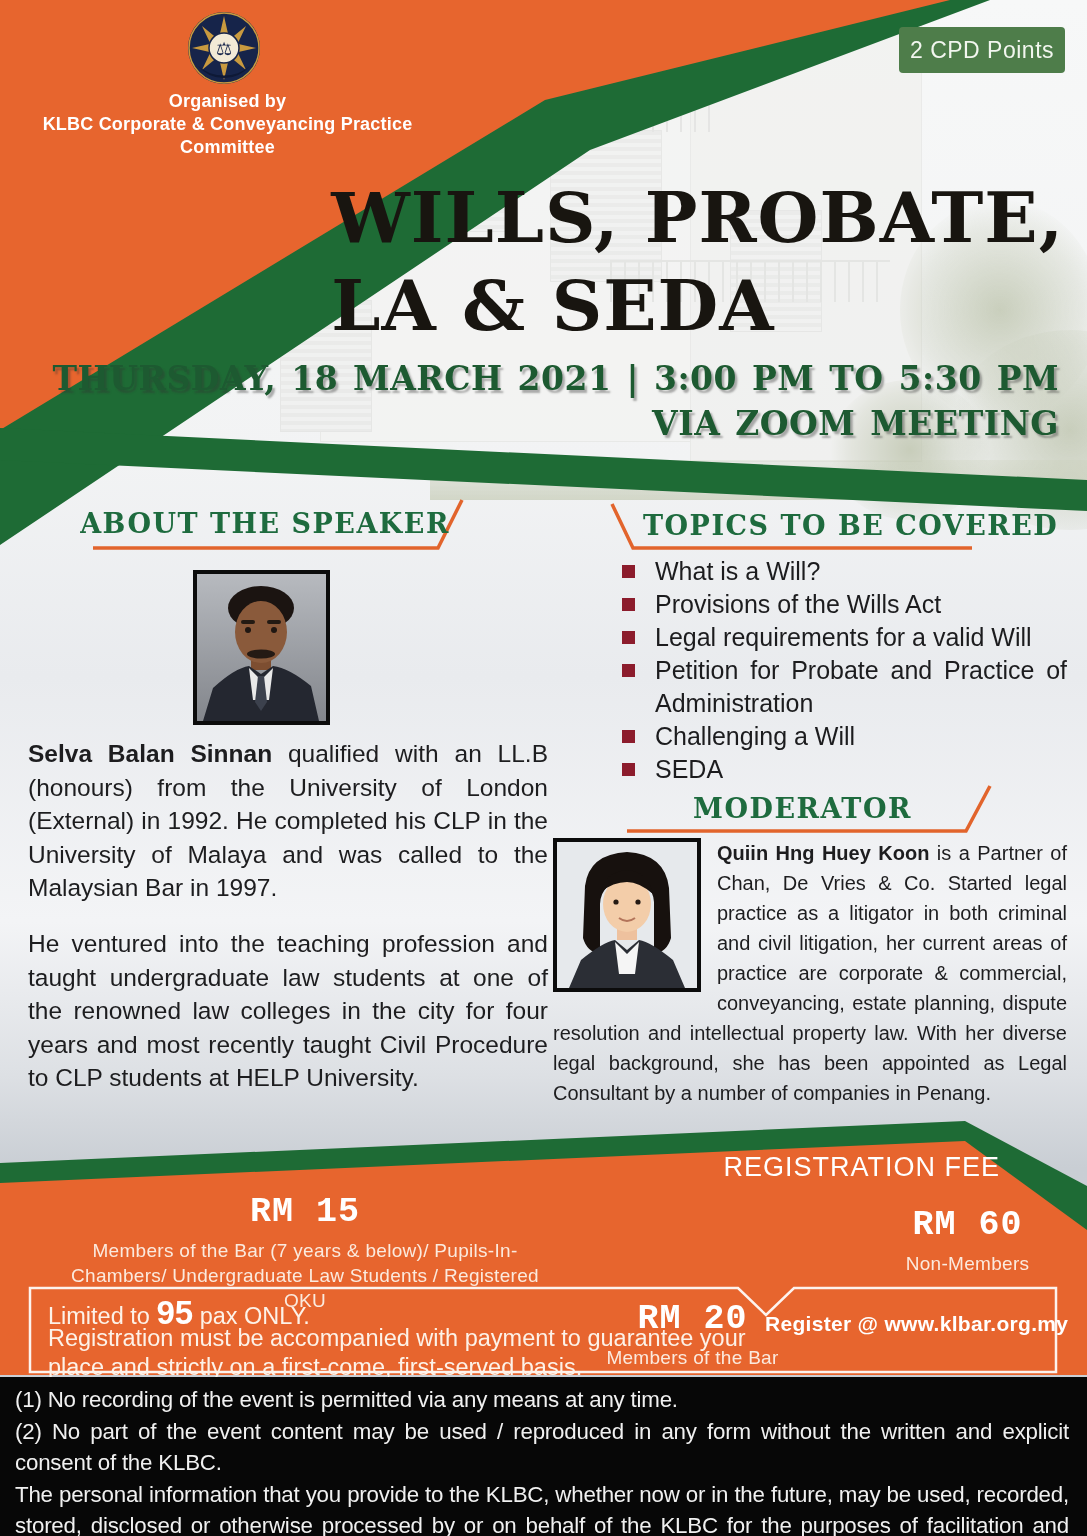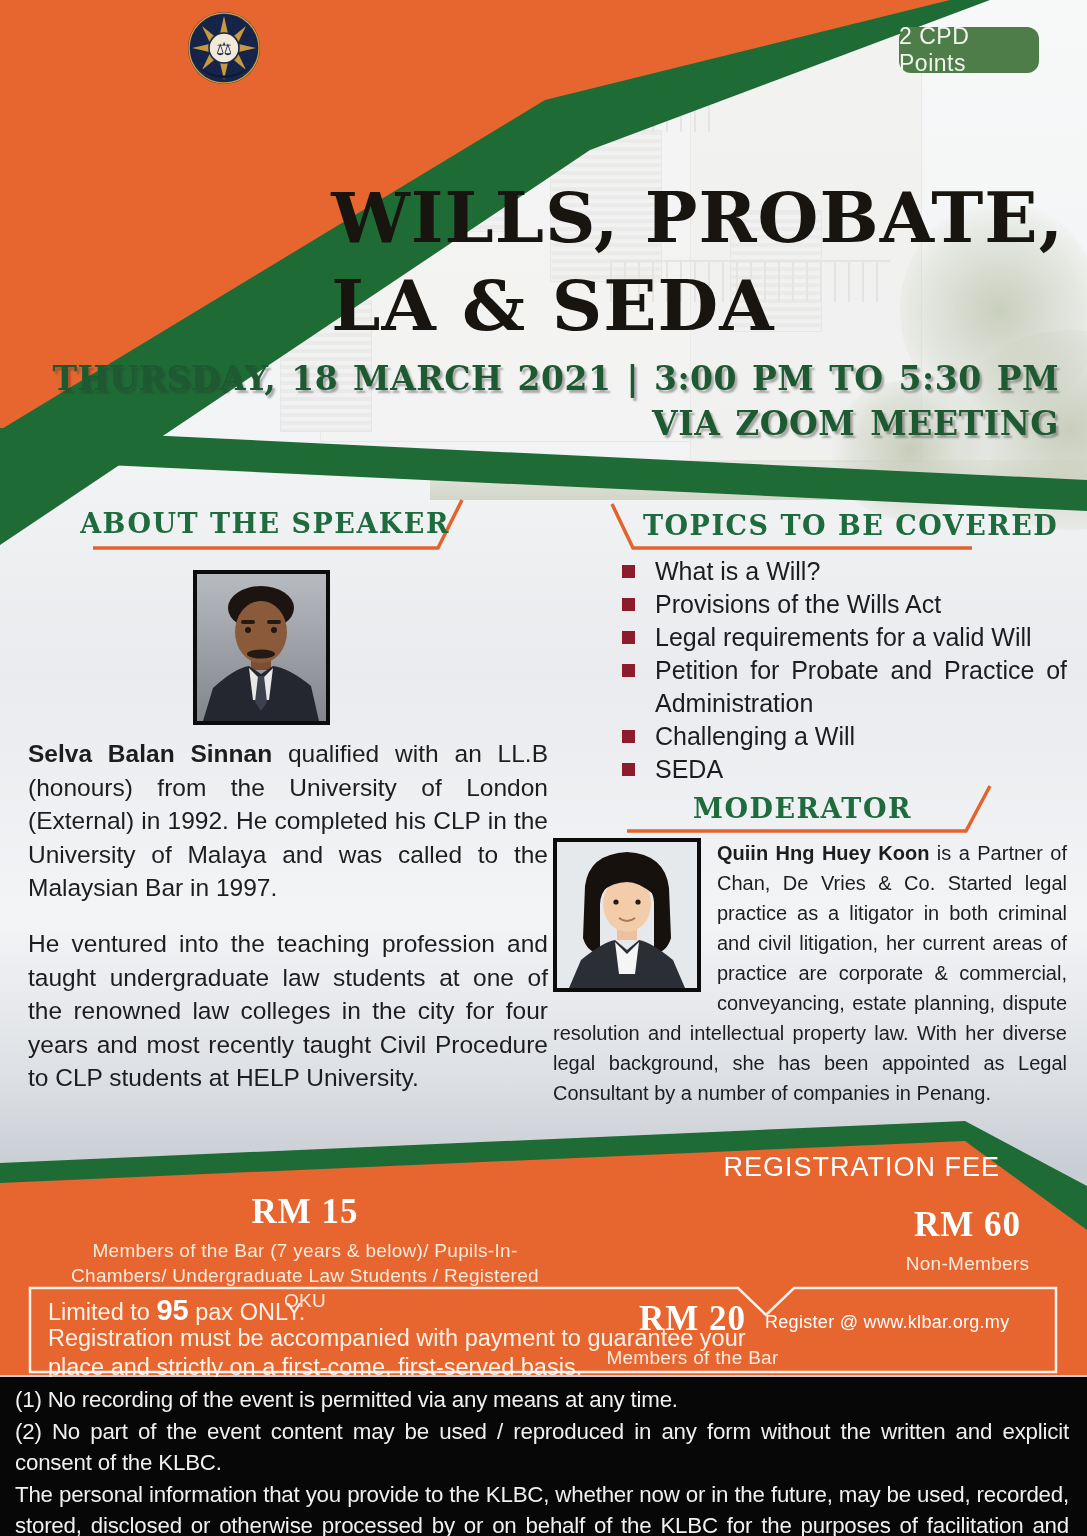--- a/index.html
+++ b/index.html
@@ -14,22 +14,22 @@
   
   #hero{left:130px;top:0;width:957px;height:500px;opacity:.55;}
   #hero .block{position:absolute;background:#f3f3f1;border:1px solid #e1e1de;}
   #hero .win{position:absolute;background:repeating-linear-gradient(180deg,#e3e3e1 0 4px,#efefed 4px 8px);border:1px solid #dcdcd9;}
   #hero .rail{position:absolute;border-top:2px solid #d8d8d5;background:repeating-linear-gradient(90deg,#d8d8d5 0 2px,transparent 2px 14px);}
   #hero .leaf{position:absolute;border-radius:50%;background:radial-gradient(circle,rgba(141,153,108,.75) 0%,rgba(141,153,108,.25) 55%,transparent 75%);}
   #hero .grass{position:absolute;background:linear-gradient(180deg,rgba(168,178,136,.25),rgba(148,160,112,.6));}
 
   
   #org-block{left:5px;top:90px;width:445px;text-align:center;color:#fff;font-weight:600;font-size:18px;line-height:23px;letter-spacing:.2px;}
-  #cpd-badge{left:899px;top:27px;width:140px;height:46px;background:#4e7d4a;color:#f2f6ef;
-    font-size:23px;display:flex;align-items:center;justify-content:center;letter-spacing:.5px;border-radius:12px;}
+  #cpd-badge{left:899px;top:27px;width:166px;height:46px;background:#4e7d4a;color:#f2f6ef;
+    font-size:23px;display:flex;align-items:center;justify-content:center;letter-spacing:.5px;border-radius:4px;}
   #pretitle{right:25px;top:139px;font-size:30px;font-weight:700;letter-spacing:2px;color:#141414;text-align:right;}
   #main-title{right:23px;top:174px;text-align:left;font-size:70px;font-weight:700;line-height:88px;letter-spacing:1px;color:#181510;}
   #date-block{right:28px;top:356px;text-align:right;font-weight:700;font-size:33px;line-height:45px;color:#1d5a31;
     letter-spacing:.5px;word-spacing:3px;text-shadow:2.5px 2.5px 2px rgba(50,50,50,.38);}
 
   
   .sec-head{font-size:27px;font-weight:700;letter-spacing:1.5px;color:#1e6b3e;font-family:"DejaVu Serif",serif;}
   #about-head{left:60px;top:508px;width:410px;text-align:center;}
   #topics-head{left:643px;top:510px;}
   #moderator-head{left:630px;top:793px;width:345px;text-align:center;}
@@ -48,29 +48,29 @@
 
   
   #topics-list{left:622px;top:555px;width:445px;}
   .topic-item{display:flex;margin:0 0 0 0;}
   .topic-item .bullet{flex:0 0 13px;width:13px;height:13px;background:#8c1c2c;margin:10px 20px 0 0;}
   .topic-item .topic-text{font-size:25px;line-height:33px;color:#1c1c1e;text-align:justify;width:412px;}
 
   
   #regfee-title{left:700px;top:1152px;width:300px;text-align:right;color:#fff;font-size:27px;letter-spacing:1px;}
   .fee{text-align:center;color:#fff;}
-  .fee-price{font-family:Liberation Serif, serif;font-weight:700;font-size:35px;letter-spacing:1px;}
+  .fee-price{font-family:Liberation Mono, monospace;font-weight:700;font-size:35px;letter-spacing:1px;}
   .fee-label{font-size:19px;line-height:25px;color:#fbeade;margin-top:6px;letter-spacing:.3px;}
   #fee-1{left:55px;top:1192px;width:500px;}
   #fee-2{left:575px;top:1273px;width:235px;margin-top:26px;}
   #fee-3{left:850px;top:1205px;width:235px;}
   #limited-line{left:48px;top:1294px;color:#fdf2e8;font-size:23.5px;}
-  #limited-line .count{font-weight:700;font-size:29px;color:#fff;}
+  #limited-line .count{font-weight:700;font-size:33px;color:#fff;}
   #reg-note{left:48px;top:1324px;width:712px;color:#fdf2e8;font-size:23.5px;line-height:28.5px;}
-  #register-at{left:765px;top:1312px;color:#fff;font-weight:400;font-size:18px;letter-spacing:.3px;}
+  #register-at{left:765px;top:1312px;color:#fff;font-weight:700;font-size:21px;letter-spacing:.3px;}
 
   
   #footer{left:0;top:1377px;width:1087px;height:159px;background:#070707;color:#f0f0f0;
     padding:7px 18px 0 15px;box-sizing:border-box;font-size:22.3px;line-height:31.5px;text-align:justify;letter-spacing:-.2px;}
   #footer p{margin:0;}
   svg.overlay{position:absolute;left:0;top:0;pointer-events:none;}
 </style>
 </head>
 <body>
 
@@ -119,20 +119,24 @@
       <polygon points="19,20 36,34 30,35 29,41"></polygon>
       <polygon points="63,20 46,34 52,35 53,41"></polygon>
       <polygon points="19,64 36,50 30,49 29,43"></polygon>
       <polygon points="63,64 46,50 52,49 53,43"></polygon>
     </g>
     <circle cx="41" cy="42" r="15" fill="#f2ead6" stroke="#16244a" stroke-width="1.5"></circle>
     <text x="41" y="49" font-size="18" text-anchor="middle" fill="#16244a">⚖</text>
     <path d="M15,60 A34,34 0 0 0 67,60 A40,40 0 0 1 15,60 Z" fill="#0e1936"></path>
   </svg>
 
+  <div id="org-block" class="abs">
+    <div>Organised by</div>
+    <div>KLBC Corporate &amp; Conveyancing Practice Committee</div>
+  </div>
 
   <div id="cpd-badge" class="abs">
     <span>2 CPD Points</span>
   </div>
 
 
   <div id="main-title" class="abs serif">
     <div>WILLS, PROBATE,</div>
     <div>LA &amp; SEDA</div>
   </div>

